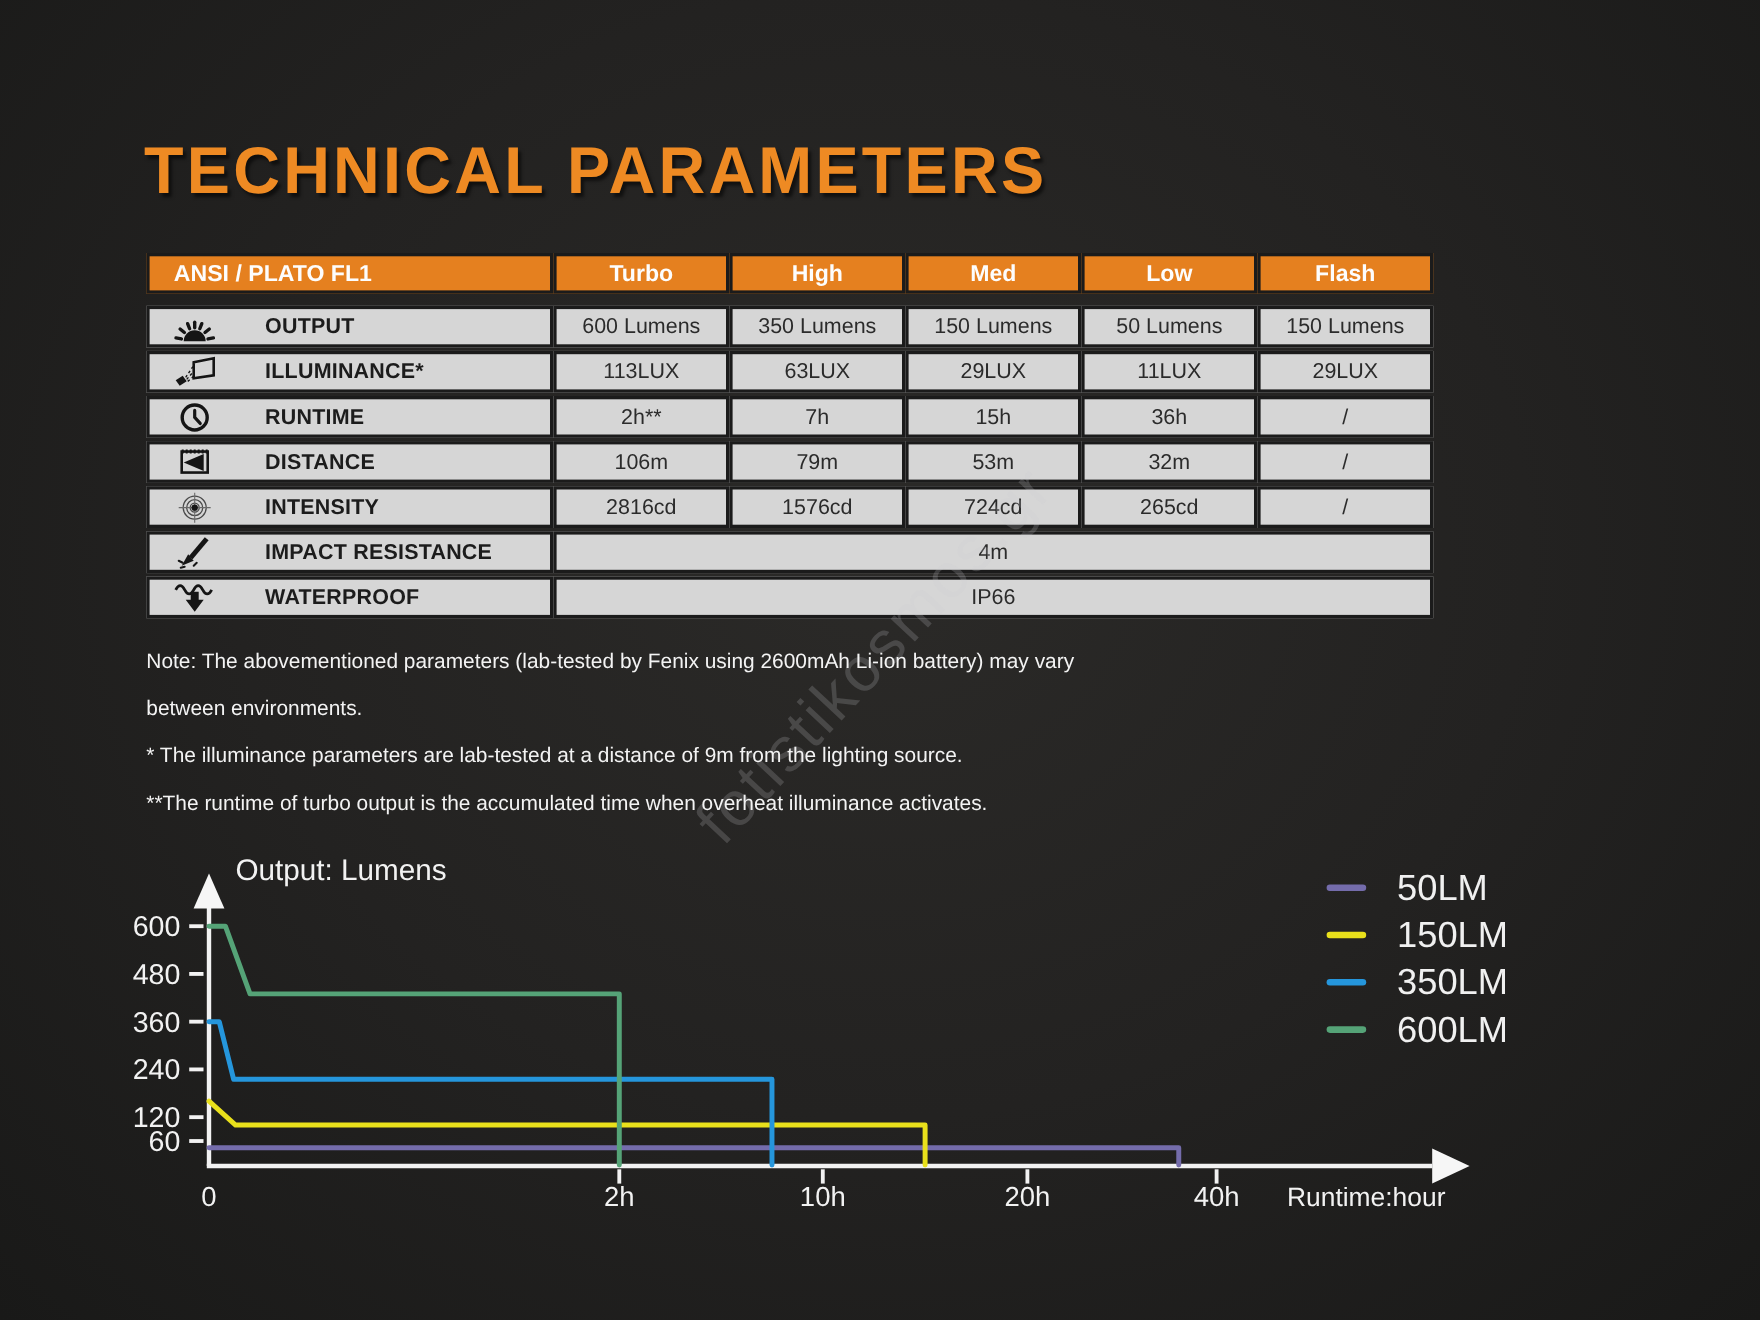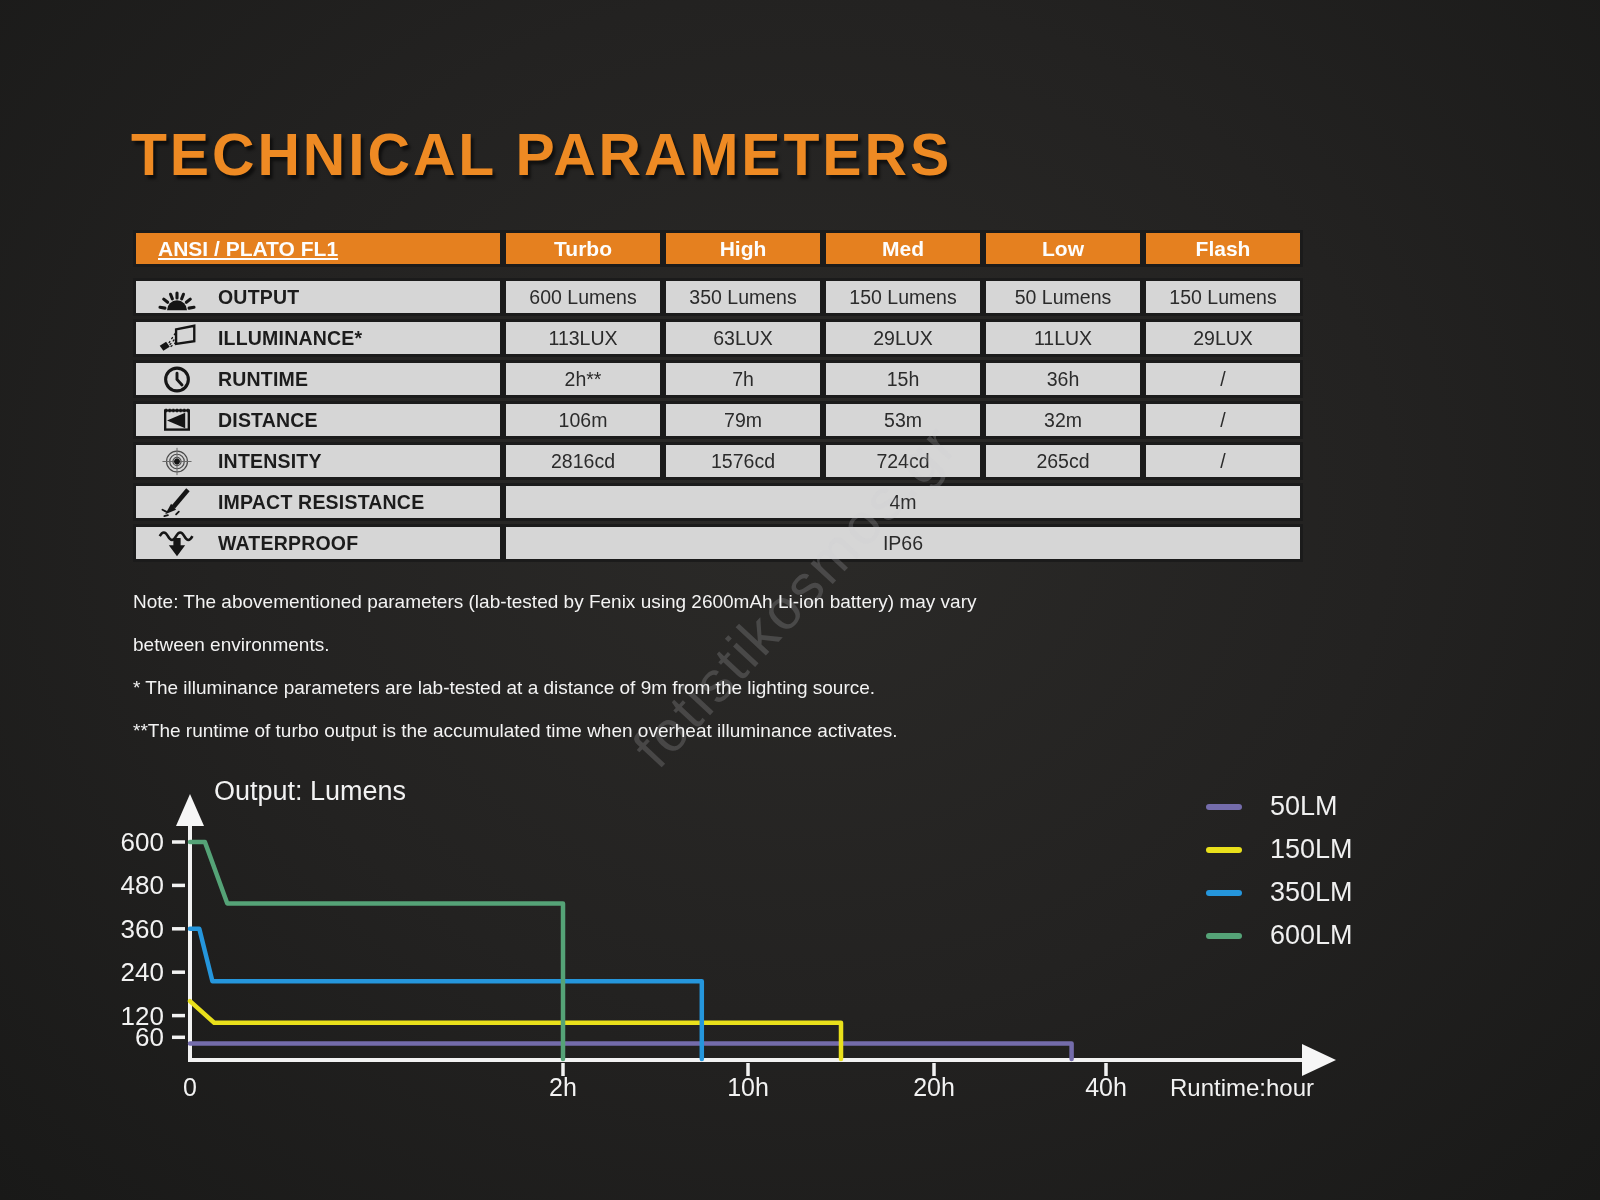--- a/index.html
+++ b/index.html
@@ -17,46 +17,46 @@
     transform:scaleX(0.98);transform-origin:left center;white-space:nowrap;
   }
   
   #spec-table{left:133px;top:230px;width:1170px;}
   .t-header,.t-body{display:grid;grid-template-columns:370px repeat(5,1fr);}
   .t-header{margin-bottom:11px;}
   .th{
     background:#e5801f;border:3px solid #1b1b1b;height:37px;box-sizing:border-box;
     color:#fdfdfd;font-weight:700;font-size:21px;display:flex;align-items:center;justify-content:center;
   }
-  .th-label{justify-content:flex-start;padding-left:22px;text-decoration:underline;}
+  .th-label{justify-content:flex-start;padding-left:22px;}
   .t-body{row-gap:3px;}
   .cell{
     background:#d6d6d6;border:3px solid #1b1b1b;height:38px;box-sizing:border-box;
     display:flex;align-items:center;justify-content:center;
     font-size:19.5px;color:#2b2b2b;
   }
-  .label-cell{justify-content:flex-start;}
+  .label-cell{justify-content:flex-start;gap:23px;}
   .icon-box{width:82px;display:flex;align-items:center;justify-content:center;flex:none;}
   .row-label{font-weight:700;color:#1c1c1c;font-size:19.5px;letter-spacing:0.2px;}
   .span5{grid-column:span 5;}
   
   #notes{left:133px;top:580px;width:1320px;color:#f3f3f3;font-size:19px;}
   #notes .note-line{line-height:43px;}
   
   #watermark{
     left:560px;top:420px;width:470px;height:350px;display:flex;align-items:center;justify-content:center;
     transform:rotate(-47deg);font-size:57px;letter-spacing:3px;
     color:rgba(205,205,210,0.20);pointer-events:none;white-space:nowrap;
   }
   
   #chart-svg{left:0;top:0;pointer-events:none;}
   #legend{left:1206px;top:785px;}
   .legend-entry{display:flex;align-items:center;height:43px;}
   .legend-swatch{width:36px;height:6px;border-radius:3px;flex:none;}
-  .legend-label{margin-left:28px;color:#f0f0f0;font-size:27px;}
+  .legend-label{margin-left:28px;color:#f0f0f0;font-size:33px;}
 </style>
 </head>
 <body>
 
 <div class="abs" id="page-title">TECHNICAL PARAMETERS</div>
 
 <div class="abs" id="spec-table">
   <div class="t-header" id="t-header">
       <div class="th th-label">ANSI / PLATO FL1</div>
       <div class="th">Turbo</div>

